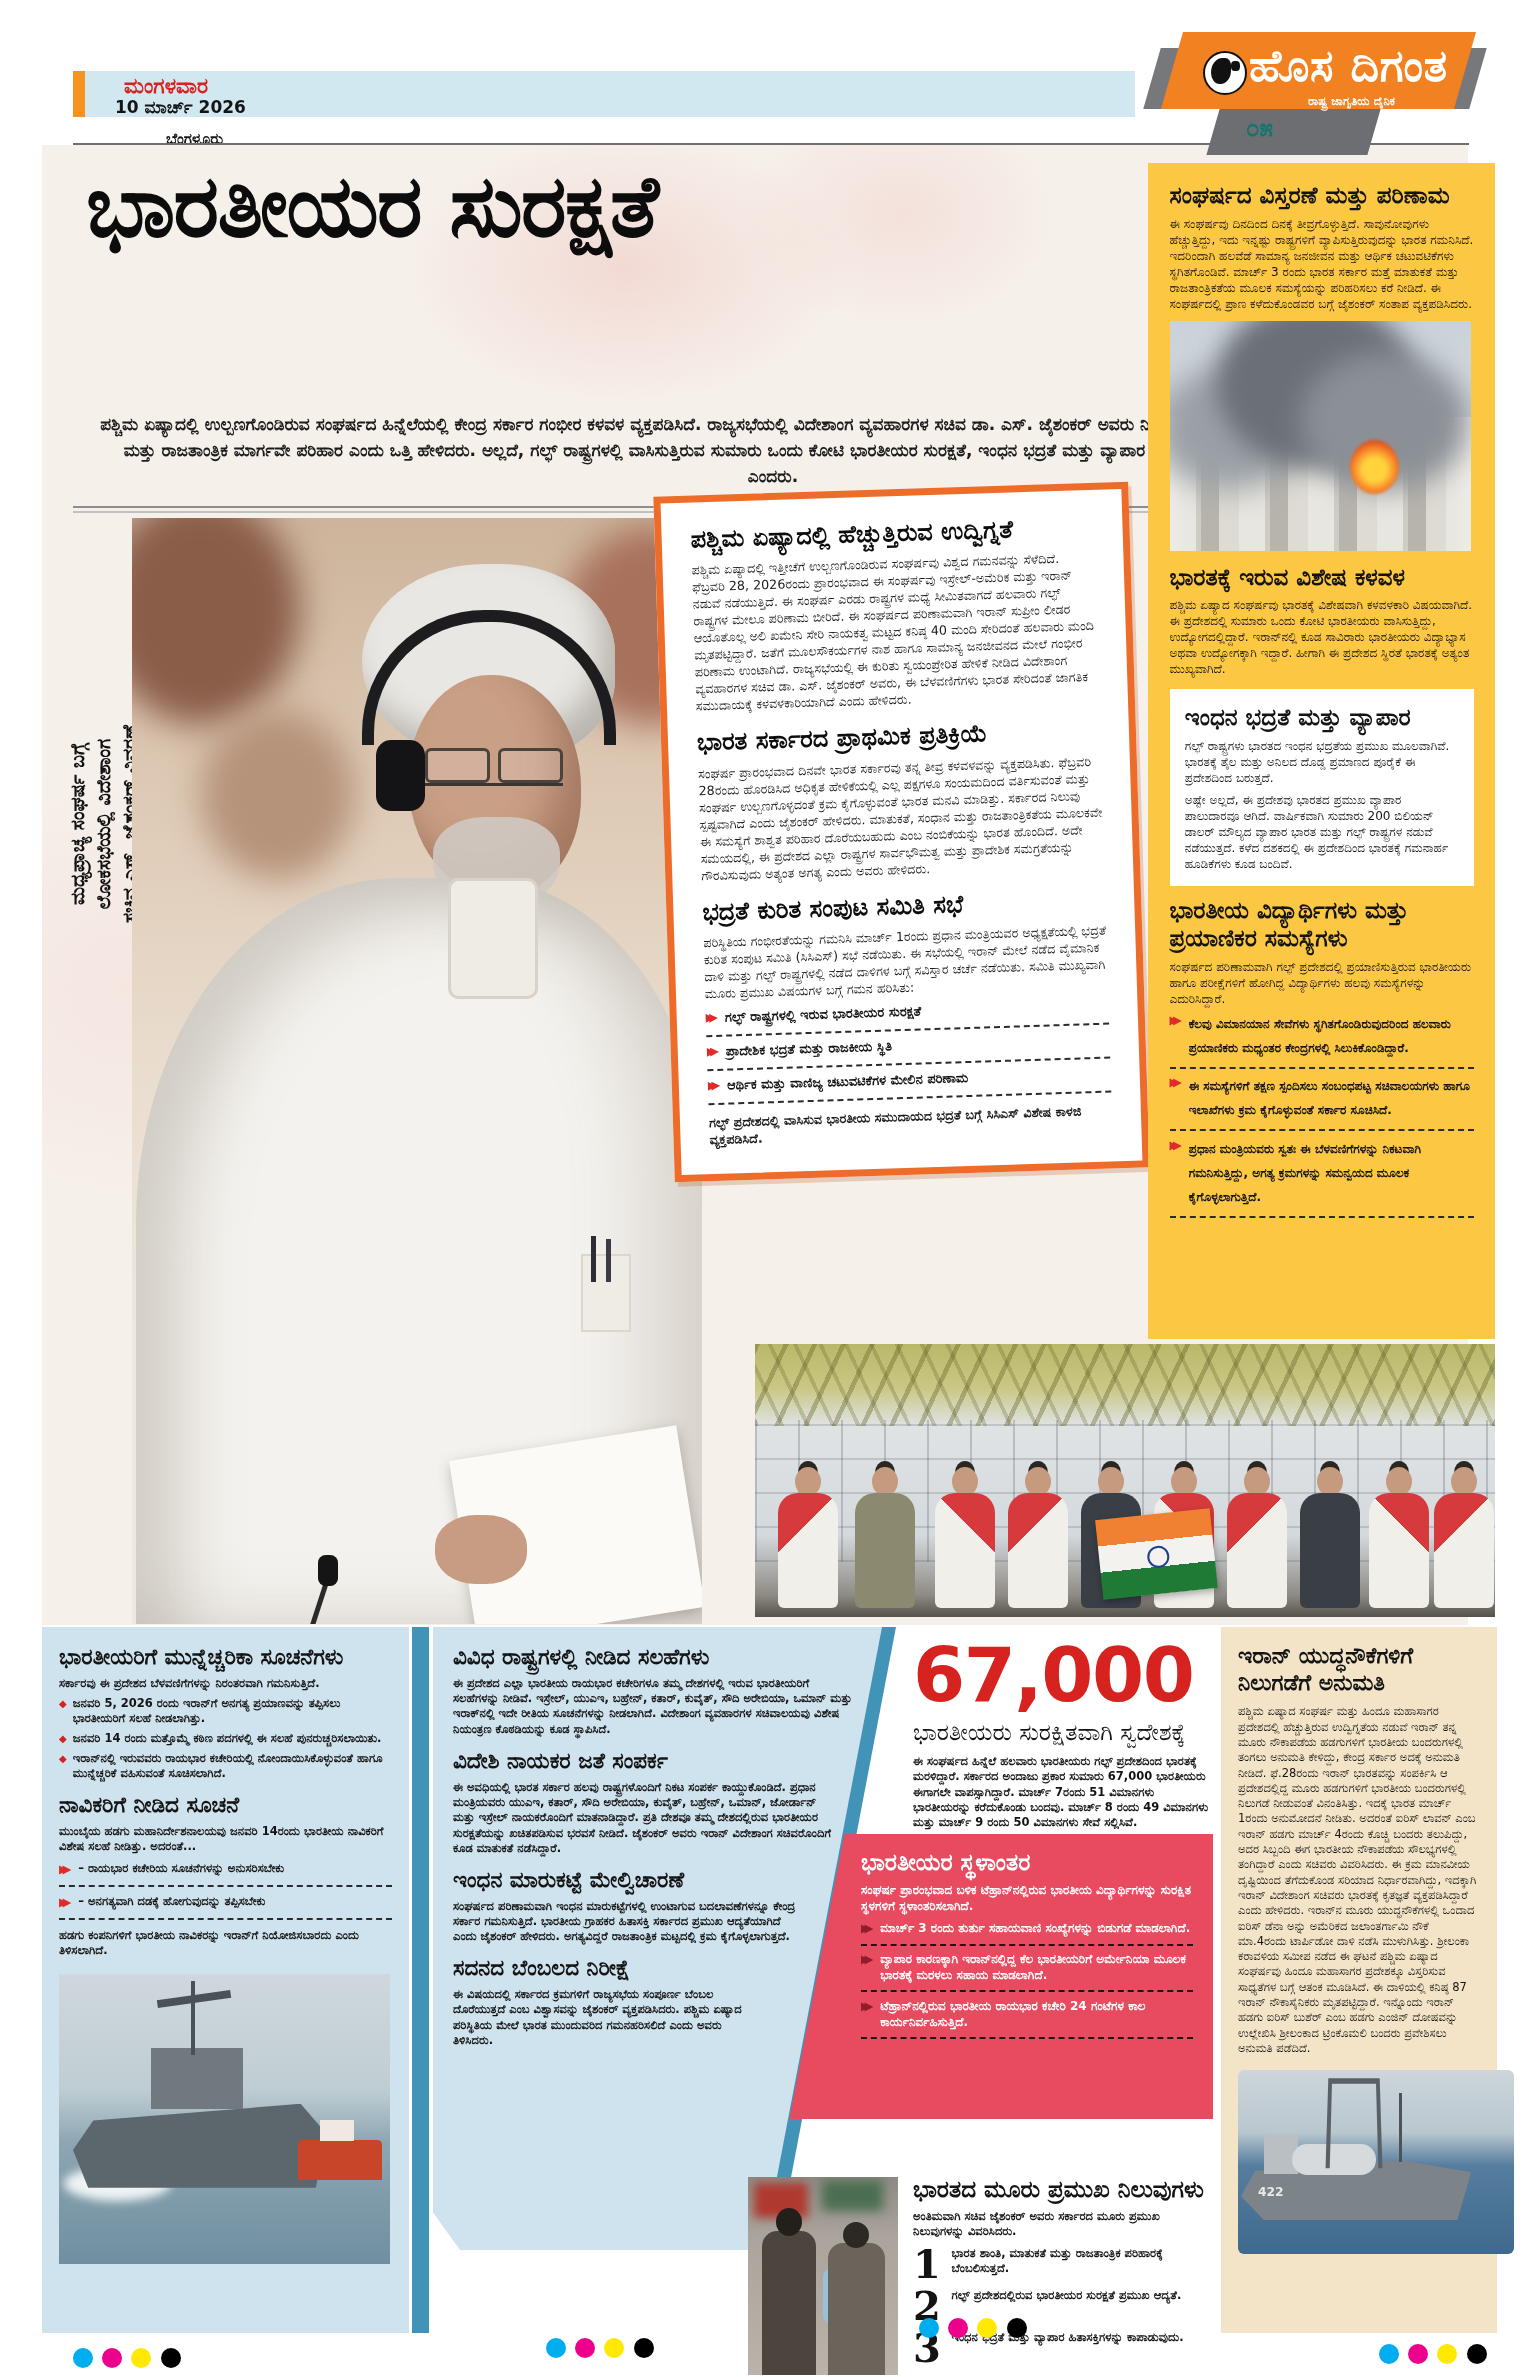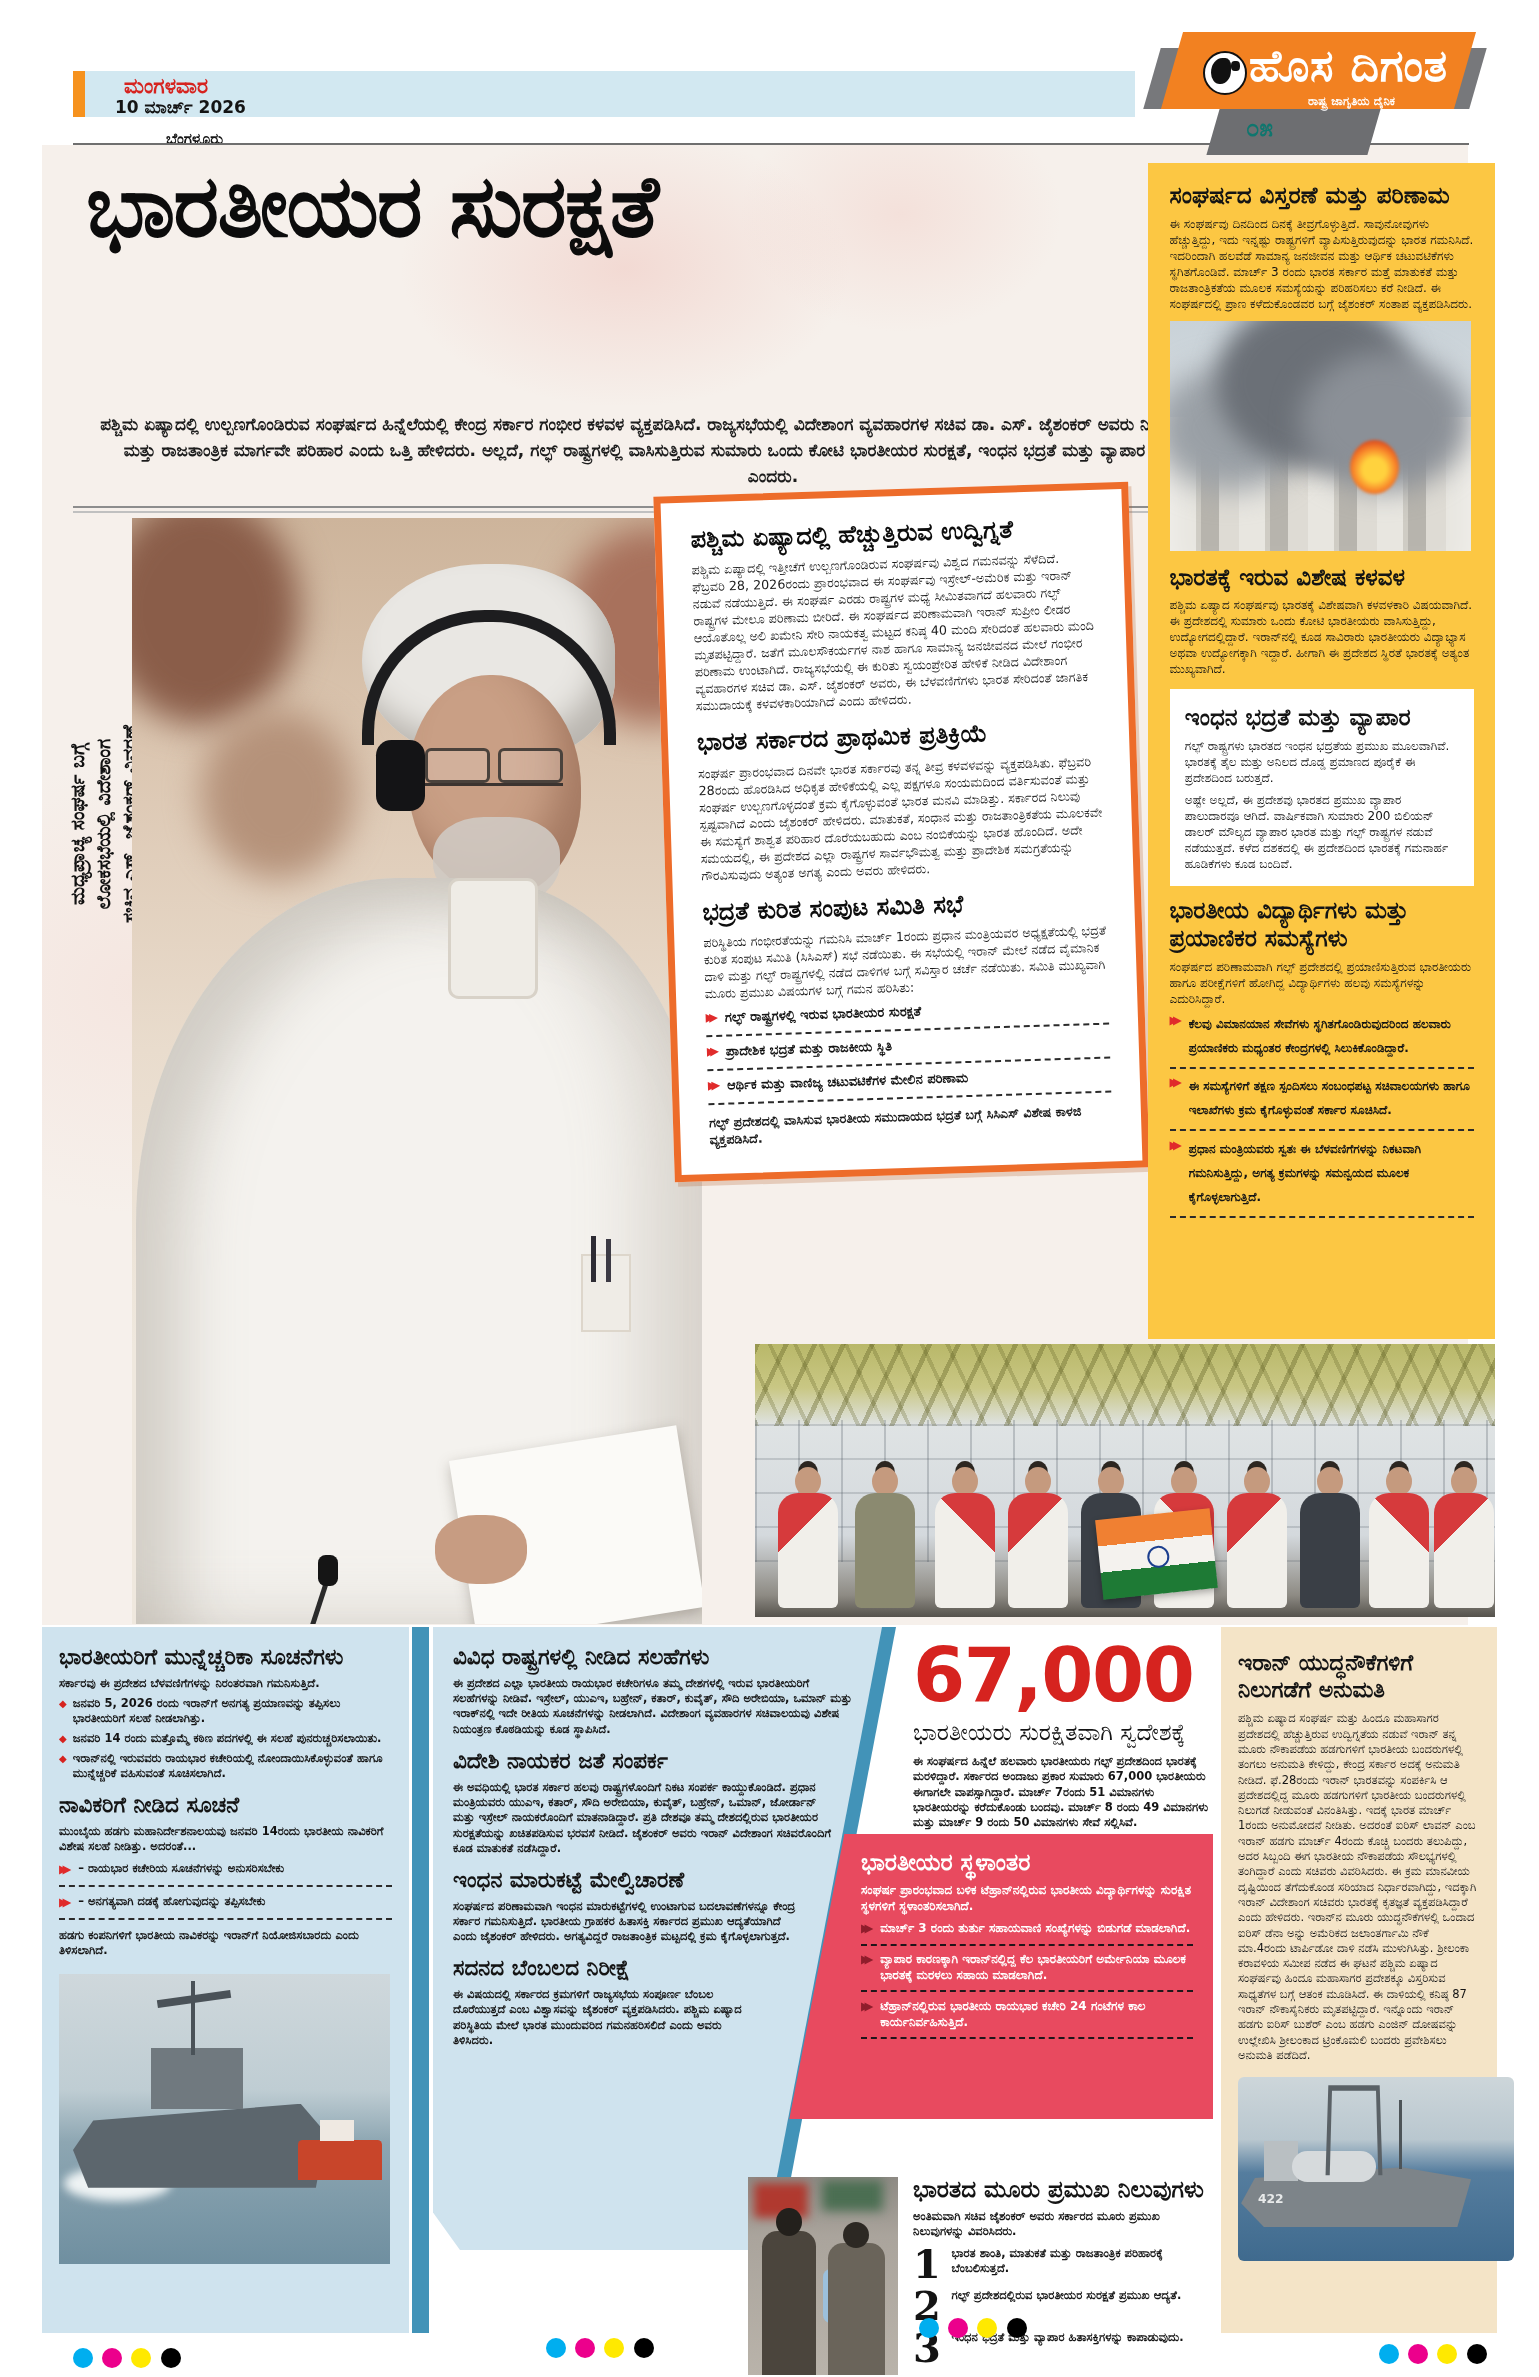--- a/index.html
+++ b/index.html
@@ -170,21 +170,21 @@
       clip-path:polygon(19.5% 0,100% 0,100% 100%,7.5% 100%);}
   .rb-h{font-size:23px;font-weight:900;margin:0 0 6.1px 0;}
   .rb-t{font-size:12px;line-height:16px;font-weight:600;}
   .rbul{display:flex;align-items:flex-start;padding:5.4px 0 7px 0;border-bottom:2.3px dashed #20161a;}
   .rbul .btxt{font-size:12px;line-height:16px;font-weight:700;}
   .three{left:913px;top:2175px;width:301px;}
   .tp-h{font-size:23px;font-weight:900;line-height:1.22;margin-bottom:6.1px;}
   .tp-item{display:flex;align-items:flex-start;margin:6.1px 0;}
   .tp-num{font-family:"DejaVu Serif",serif;font-size:40px;font-weight:700;line-height:.9;margin-right:10.7px;flex:0 0 auto;}
   .cream{left:1221px;top:1627px;width:276px;height:706px;background:#f4e4c7;
-      padding:23px 17px;box-sizing:border-box;}
+      padding:16px 17px;box-sizing:border-box;}
   .cr-h{font-size:22px;font-weight:900;line-height:1.22;margin-bottom:7.7px;}
   .cream .sm{font-weight:500;}
   
   .cmyk{display:flex;gap:9.2px;}
   .dot{width:20px;height:20px;border-radius:50%;display:block;}
   .c{background:#00aeef;} .m{background:#ec008c;} .y{background:#ffe900;} .k{background:#000;}
 </style>
 </head>
 <body>
 

